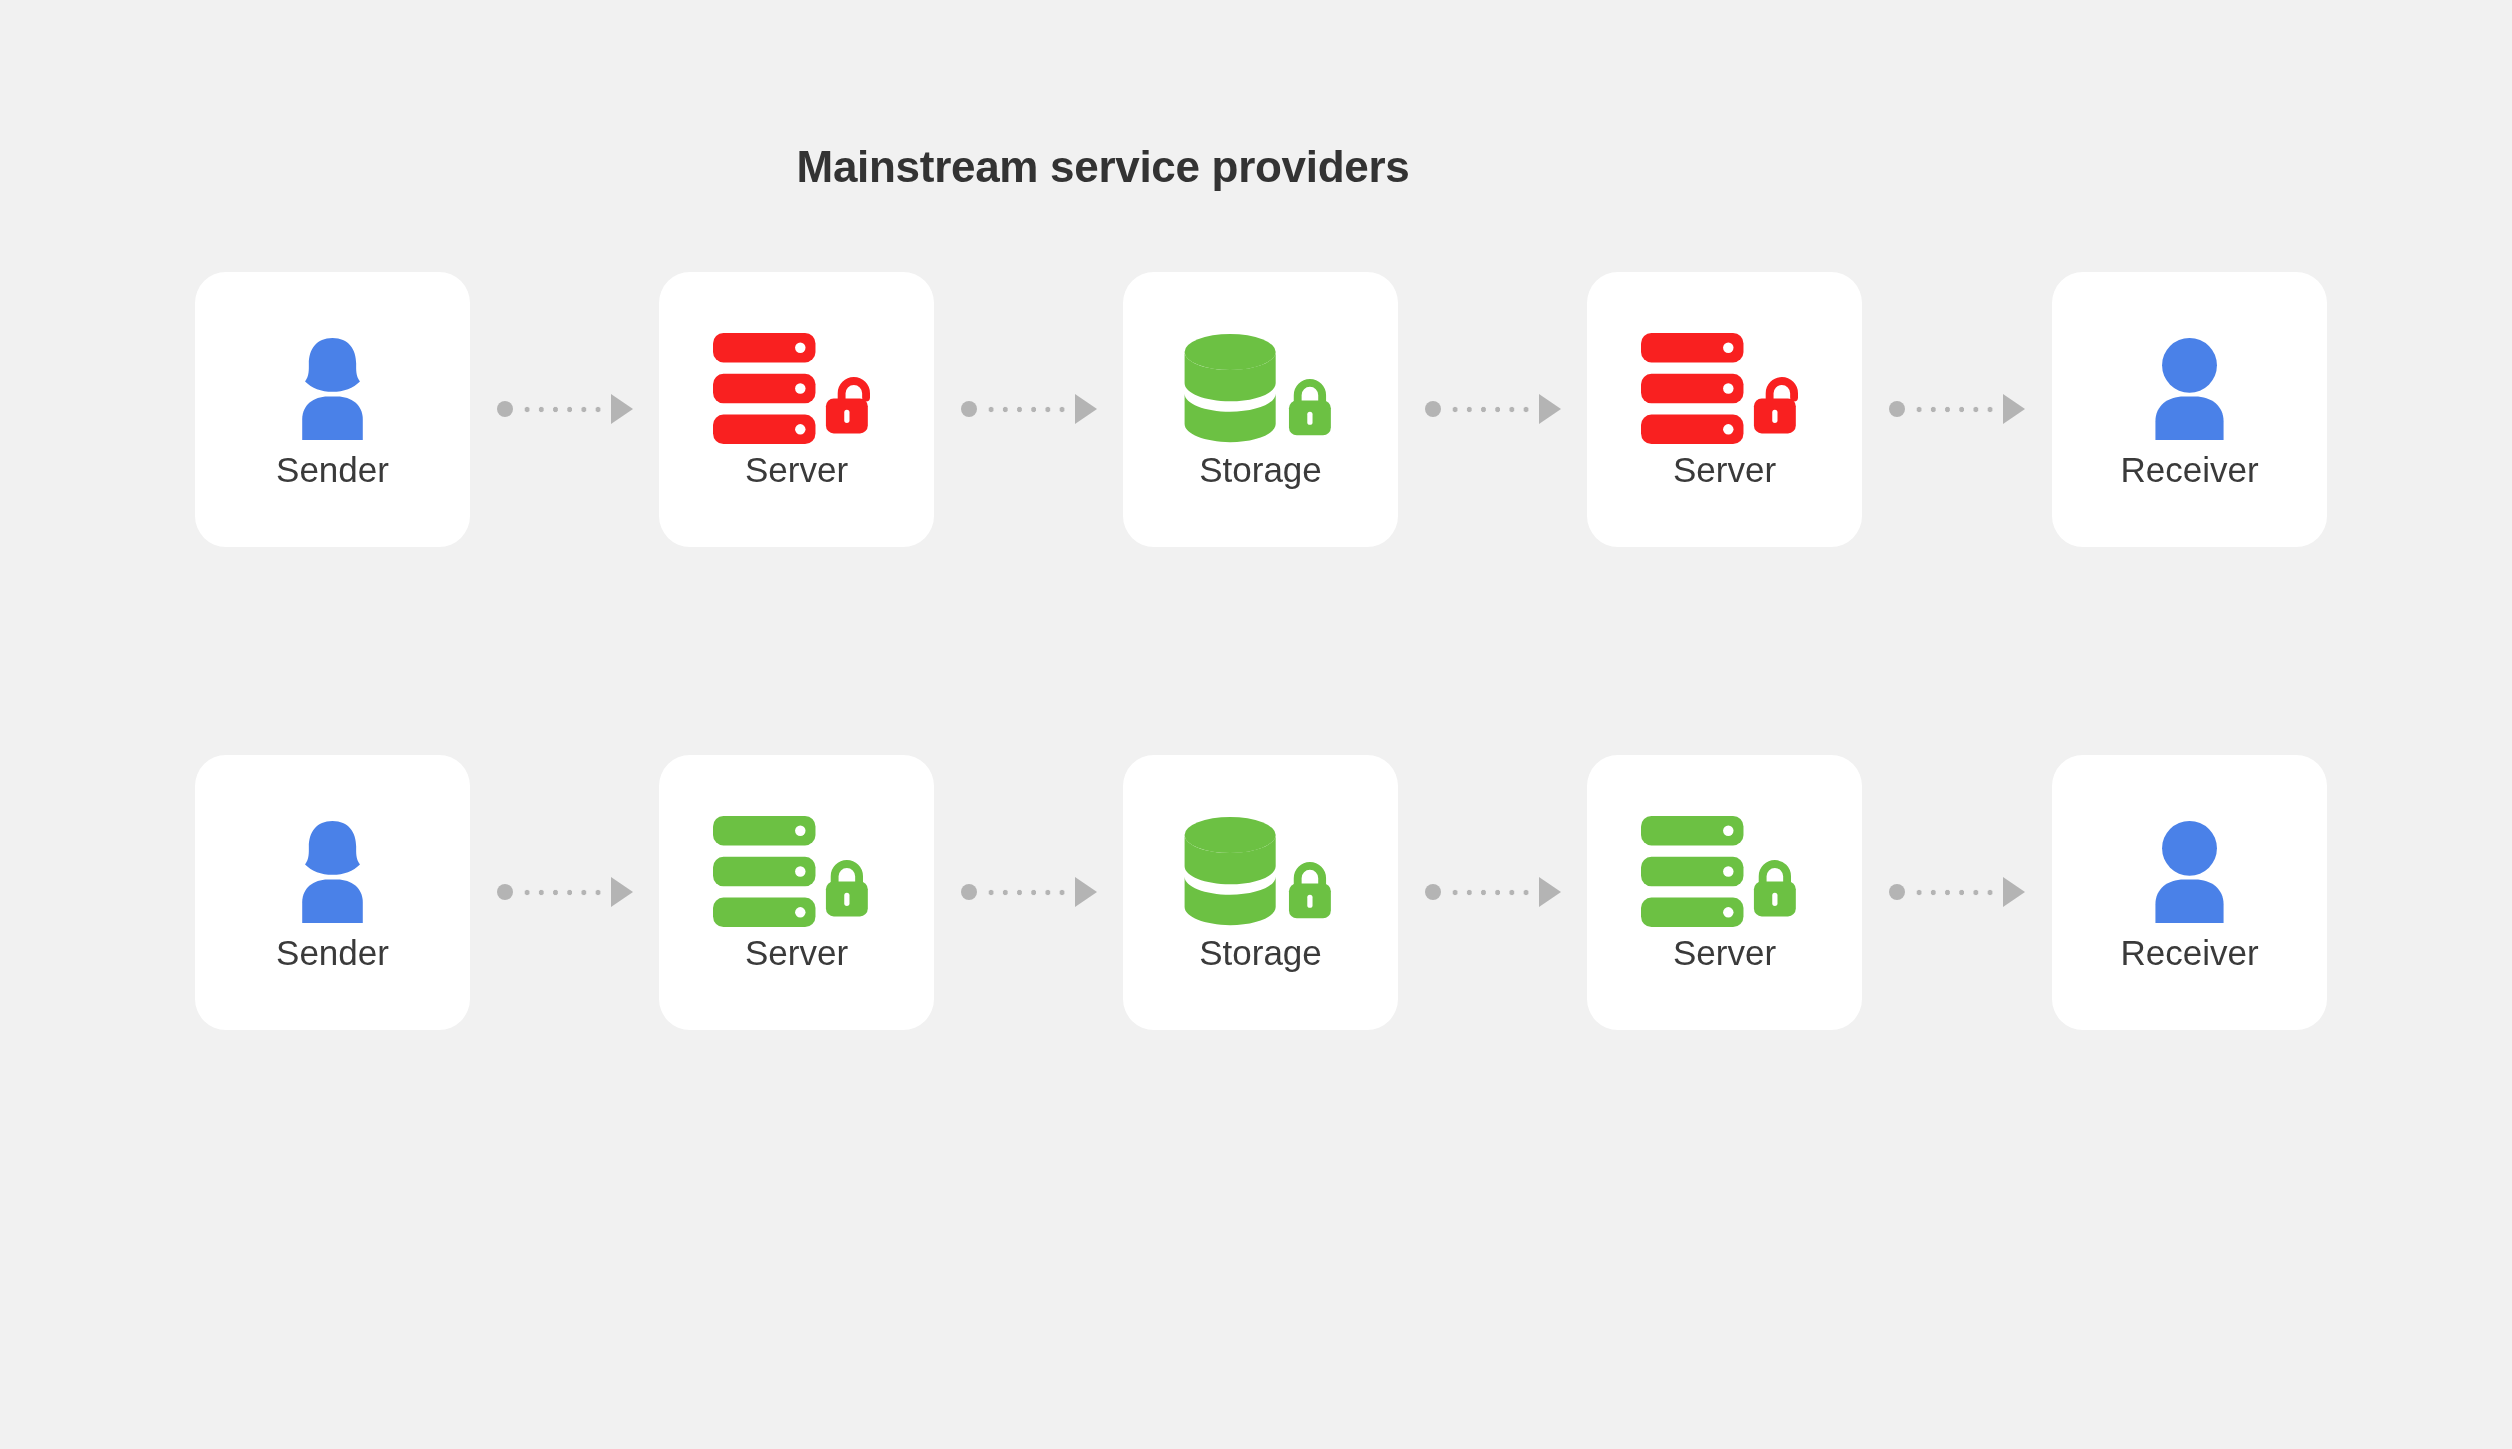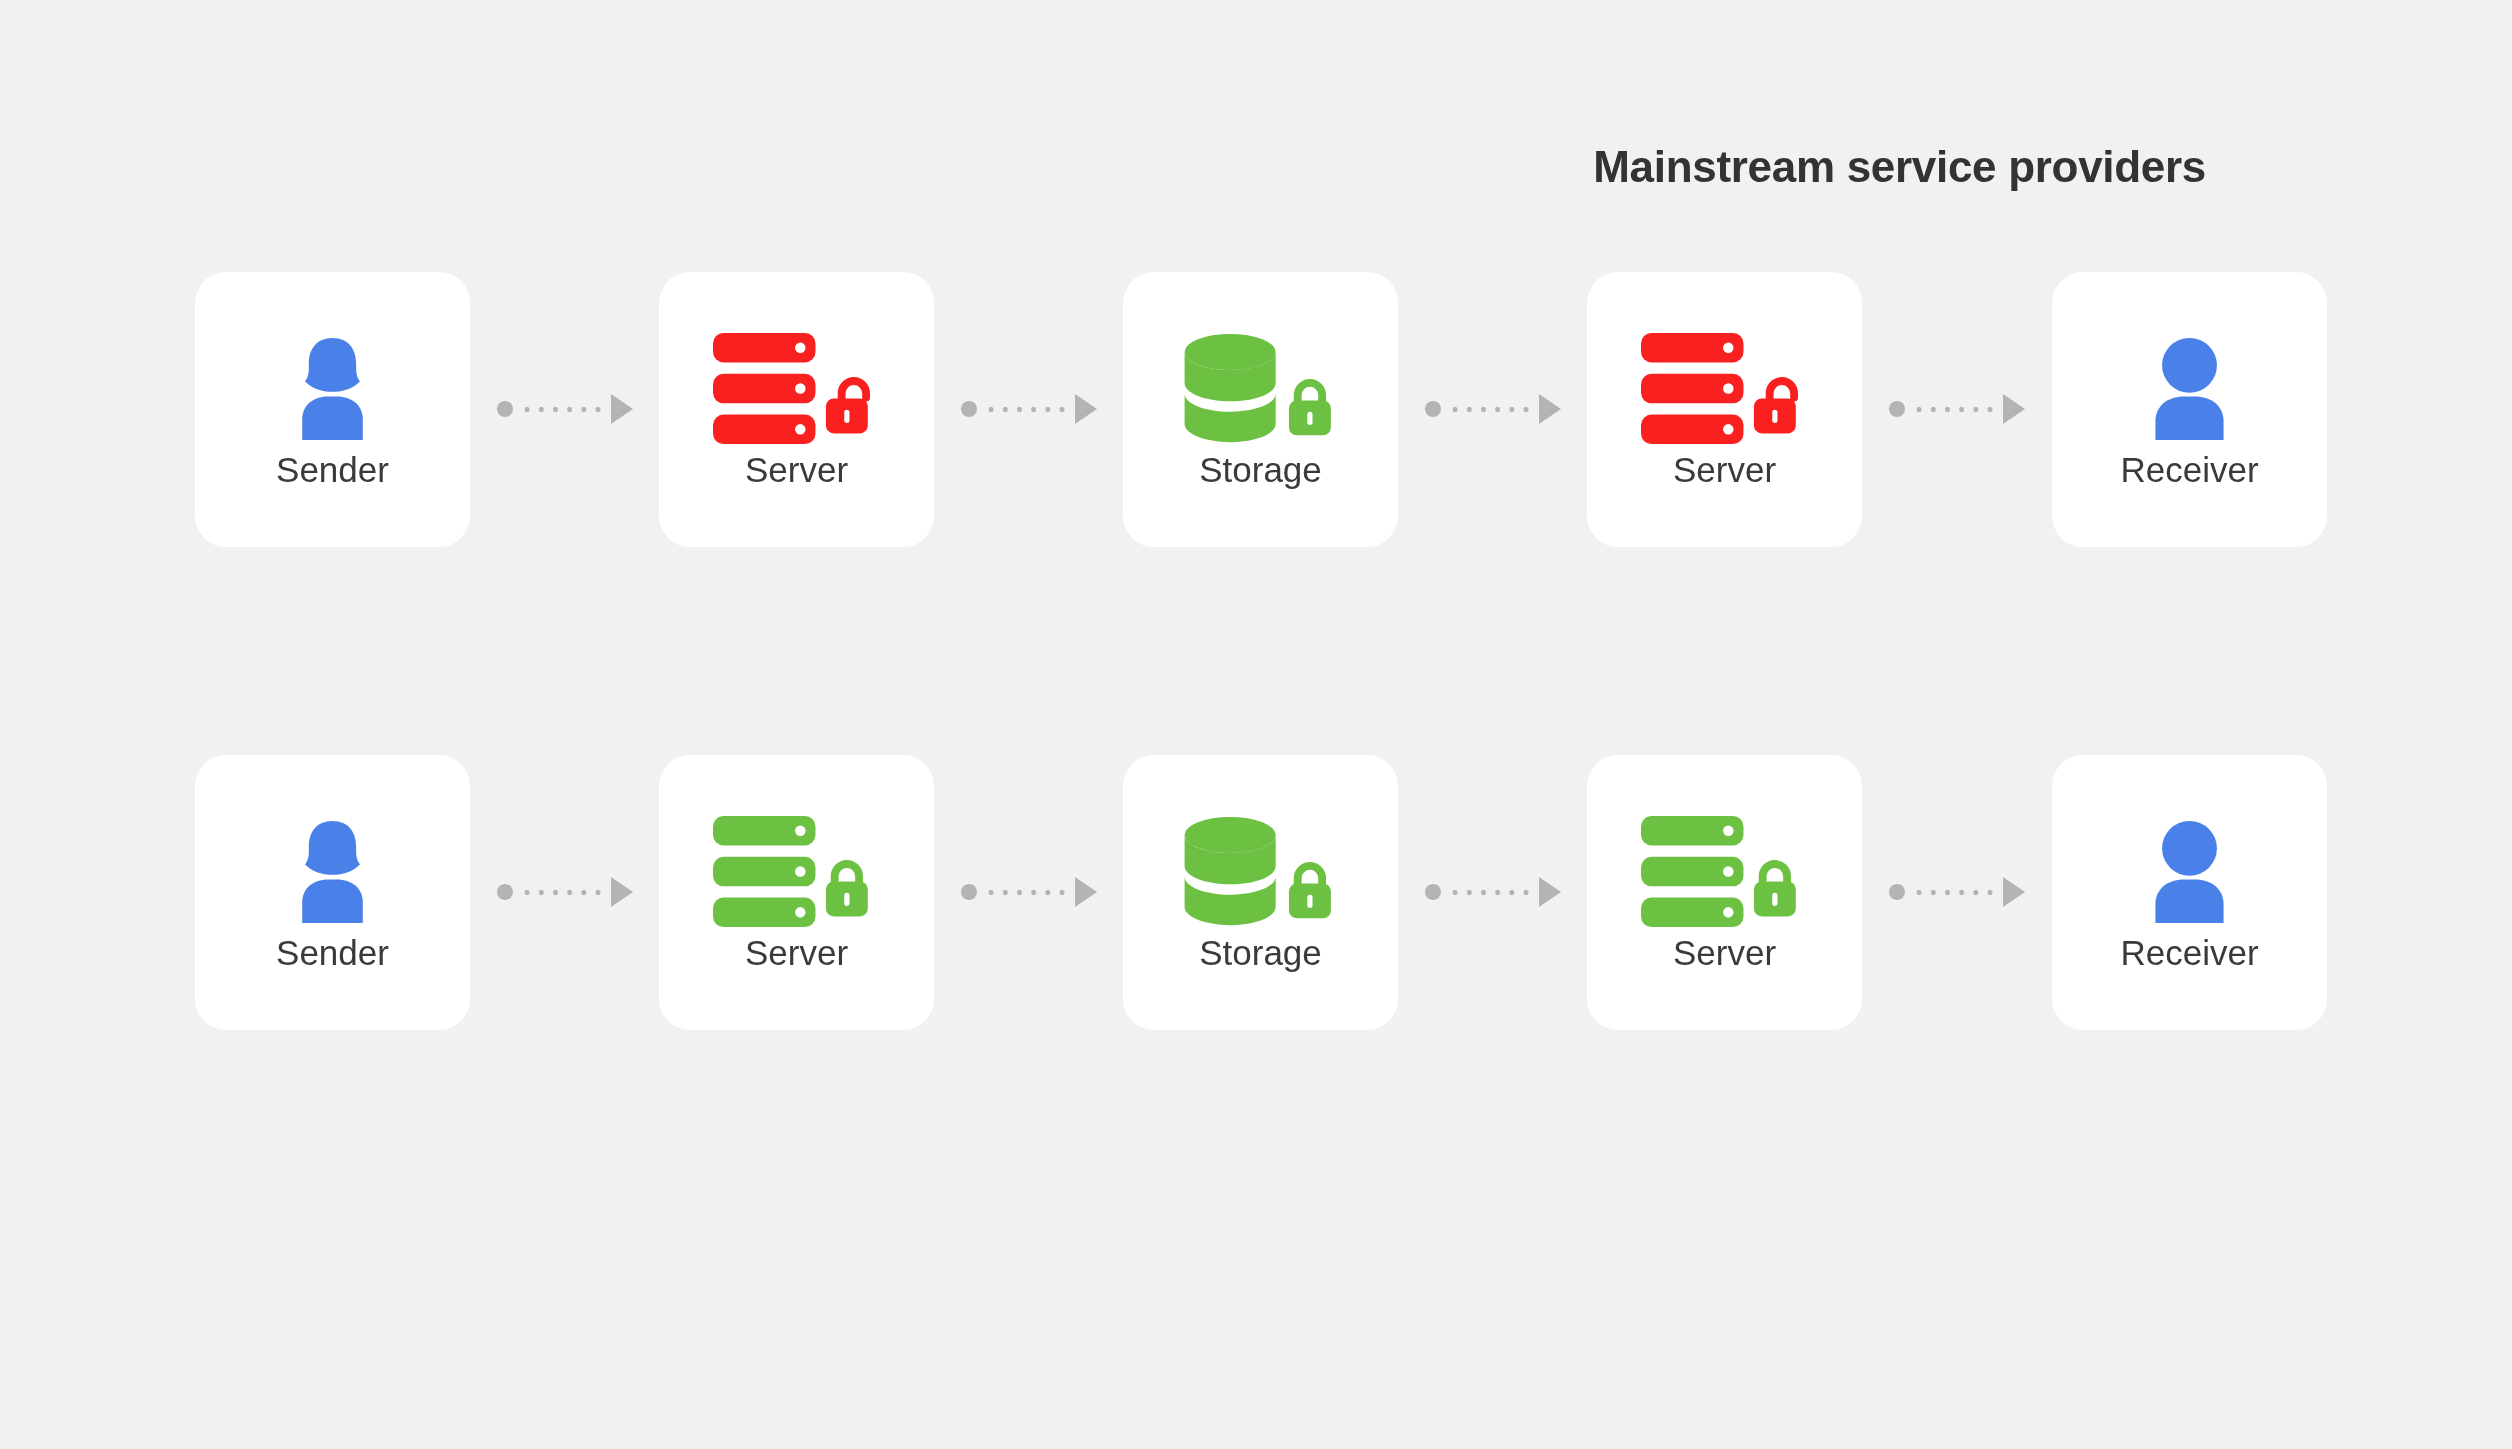--- a/index.html
+++ b/index.html
@@ -24,21 +24,21 @@
   .section {
     position: absolute;
     left: 0;
     width: 2512px;
   }
   .section-top    { top: 142px; }
   
   .section-bottom { top: 755px; }
 
   .section-title {
-    text-align: right;
+    text-align: center;
     font-size: 44px;
     font-weight: 700;
     color: #333333;
     letter-spacing: -0.3px;
     margin: 0 0 80px 0;
     
     padding-right: 306px;
     white-space: nowrap;
   }
 

